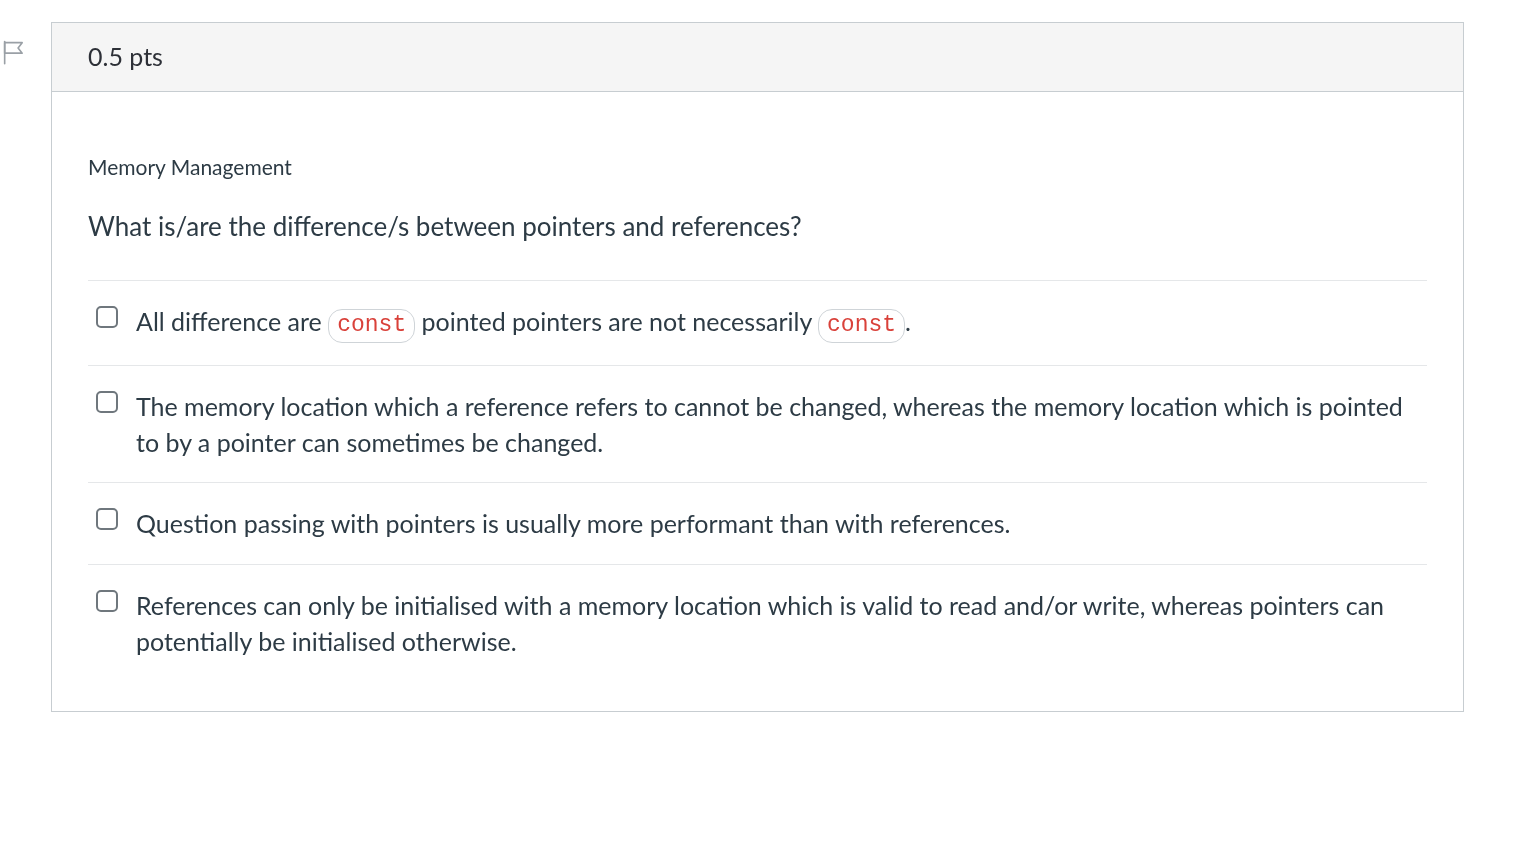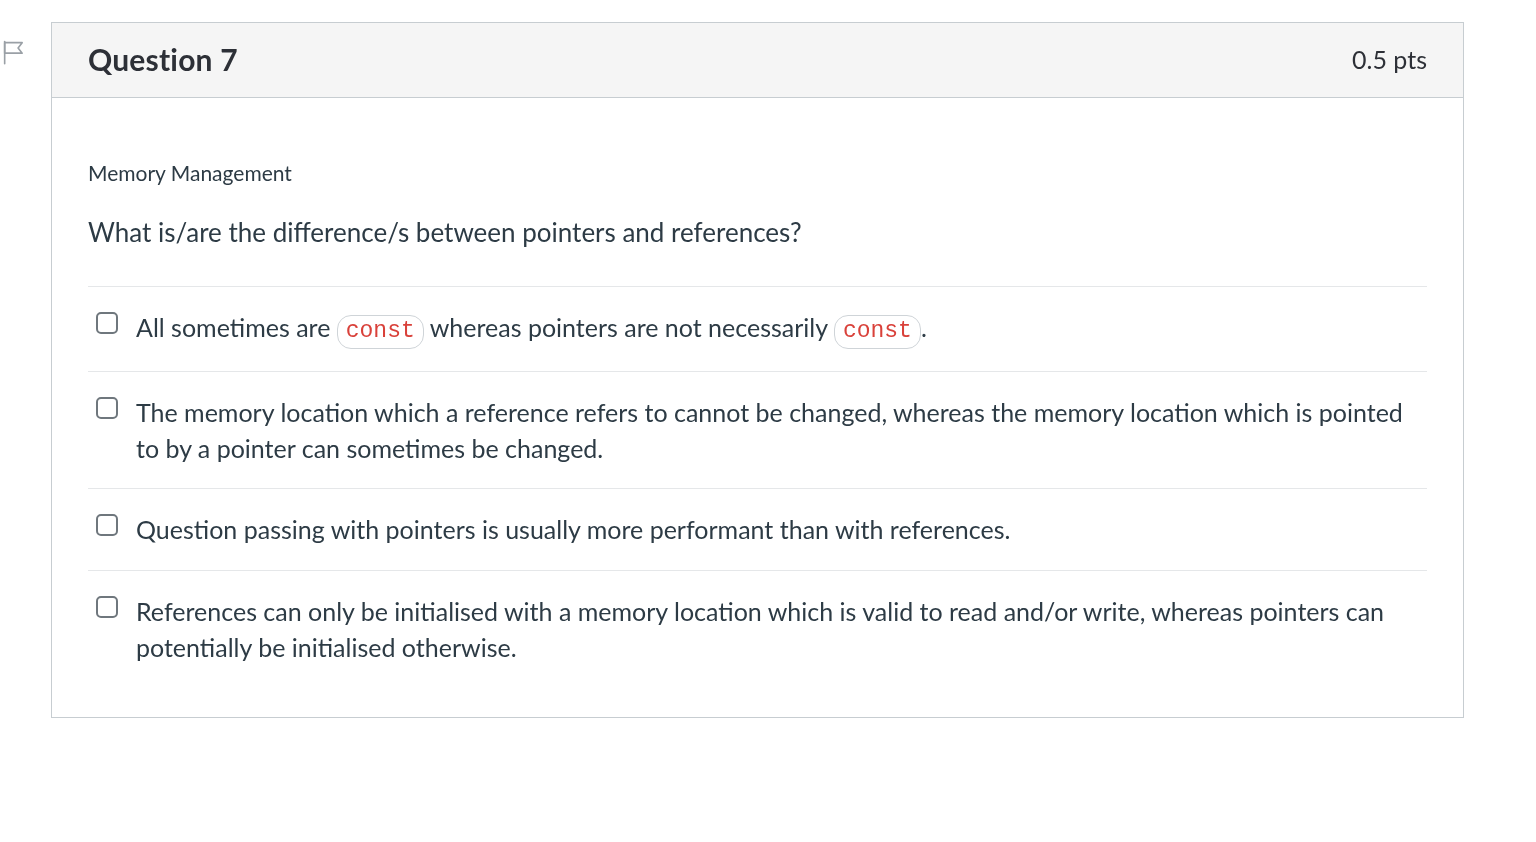--- a/index.html
+++ b/index.html
@@ -121,34 +121,33 @@
   <div class="flag-icon">
     <svg width="28" height="28" viewBox="0 0 24 24" fill="none">
       <path d="M4 3 L4 22" stroke="#9aa0a6" stroke-width="1.4" stroke-linecap="round"></path>
       <path d="M4 4 L19 4 L15.5 8.5 L19 13 L4 13 Z" fill="none" stroke="#9aa0a6" stroke-width="1.4" stroke-linejoin="round"></path>
     </svg>
   </div>
 
   <div class="question-card">
 
     <div class="card-header">
-      <div class="title">Question 7</div>
       <div class="points">0.5 pts</div>
     </div>
 
     <div class="card-body">
       <p class="topic">Memory Management</p>
       <p class="prompt">What is/are the difference/s between pointers and references?</p>
 
       <div class="options">
 
         <div class="option-row">
           <span class="cb"><span class="checkbox"></span></span>
           <span class="option-text">
-            <span>All sometimes are </span><code class="kw">const</code><span> whereas pointers are not necessarily </span><code class="kw">const</code><span>.</span>
+            <span>All difference are </span><code class="kw">const</code><span> pointed pointers are not necessarily </span><code class="kw">const</code><span>.</span>
           </span>
         </div>
 
         <div class="option-row">
           <span class="cb"><span class="checkbox"></span></span>
           <span class="option-text">The memory location which a reference refers to cannot be changed, whereas the memory location which is pointed to by a pointer can sometimes be changed.</span>
         </div>
 
         <div class="option-row">
           <span class="cb"><span class="checkbox"></span></span>

